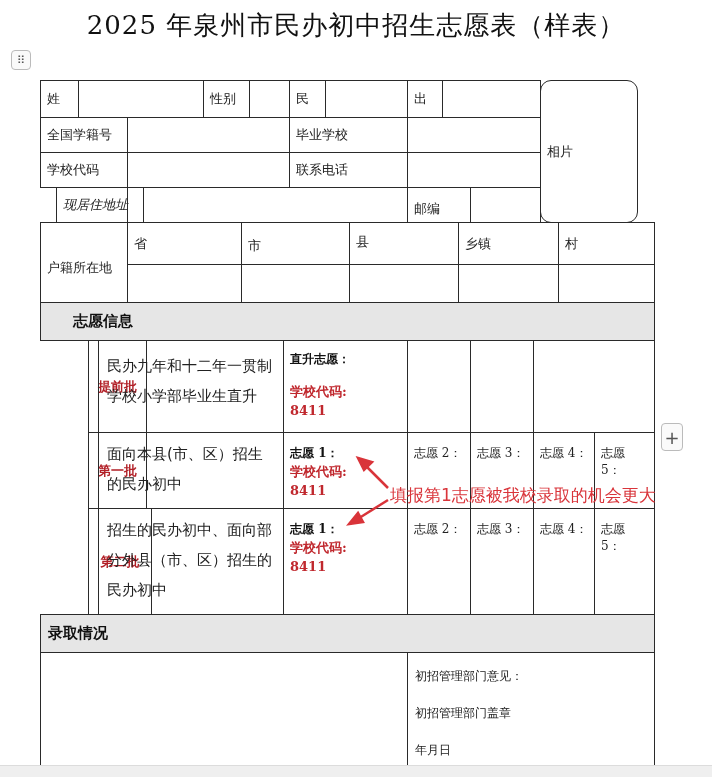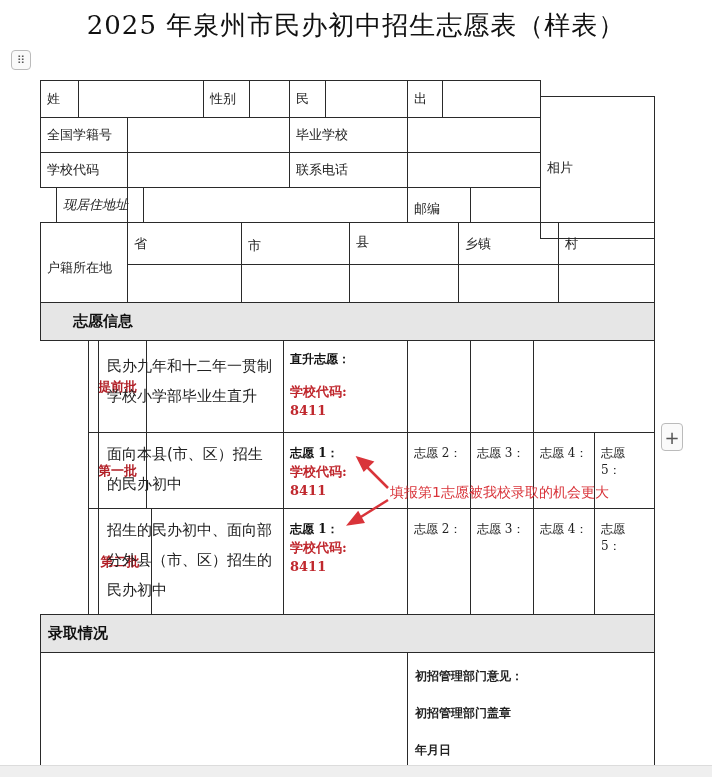--- a/index.html
+++ b/index.html
@@ -55,23 +55,23 @@
   .code-label {
     font-family: "DejaVu Serif", "Liberation Serif", serif;
     font-weight: bold; font-size: 13px; color: #c0282e; line-height: 19px;
   }
   .pref {
     font-family: "DejaVu Serif", "Liberation Serif", serif;
     font-size: 12px; color: #222;
   }
   .annotation {
     position: absolute; left: 390px; top: 484px;
-    font-size: 14px; color: #d9343a; white-space: nowrap; letter-spacing: 0px;
+    font-size: 17px; color: #d9343a; white-space: nowrap; letter-spacing: 0px;
   }
-  .admin-line { font-size: 12px; line-height: 37px; font-weight: bold; }
+  .admin-line { font-size: 12px; line-height: 37px; }
   .bottom-bar {
     position: absolute; left: 0; top: 765px; width: 712px; height: 12px;
     background: #efefef; border-top: 1px solid #dcdcdc;
   }
 </style>
 </head>
 <body>
 
 <div class="title">2025 年泉州市民办初中招生志愿表（样表）</div>
 
@@ -82,21 +82,21 @@
 <div>
 
   <div class="cell" style="left:40px;top:80px;width:39px;height:38px;">姓</div>
   <div class="cell" style="left:78px;top:80px;width:126px;height:38px;"></div>
   <div class="cell" style="left:203px;top:80px;width:47px;height:38px;">性别</div>
   <div class="cell" style="left:249px;top:80px;width:41px;height:38px;"></div>
   <div class="cell" style="left:289px;top:80px;width:37px;height:38px;">民</div>
   <div class="cell" style="left:325px;top:80px;width:83px;height:38px;"></div>
   <div class="cell" style="left:407px;top:80px;width:36px;height:38px;">出</div>
   <div class="cell" style="left:442px;top:80px;width:99px;height:38px;"></div>
-  <div class="cell" style="left:540px;top:96px;width:115px;height:143px;">
+  <div class="cell" style="left:540px;top:80px;width:98px;height:143px;border-radius:11px;">
     <span>相片</span>
   </div>
 
   <div class="cell" style="left:40px;top:117px;width:88px;height:36px;">全国学籍号</div>
   <div class="cell" style="left:127px;top:117px;width:163px;height:36px;"></div>
   <div class="cell" style="left:289px;top:117px;width:119px;height:36px;">毕业学校</div>
   <div class="cell" style="left:407px;top:117px;width:134px;height:36px;"></div>
 
   <div class="cell" style="left:40px;top:152px;width:88px;height:36px;">学校代码</div>
   <div class="cell" style="left:127px;top:152px;width:163px;height:36px;"></div>

